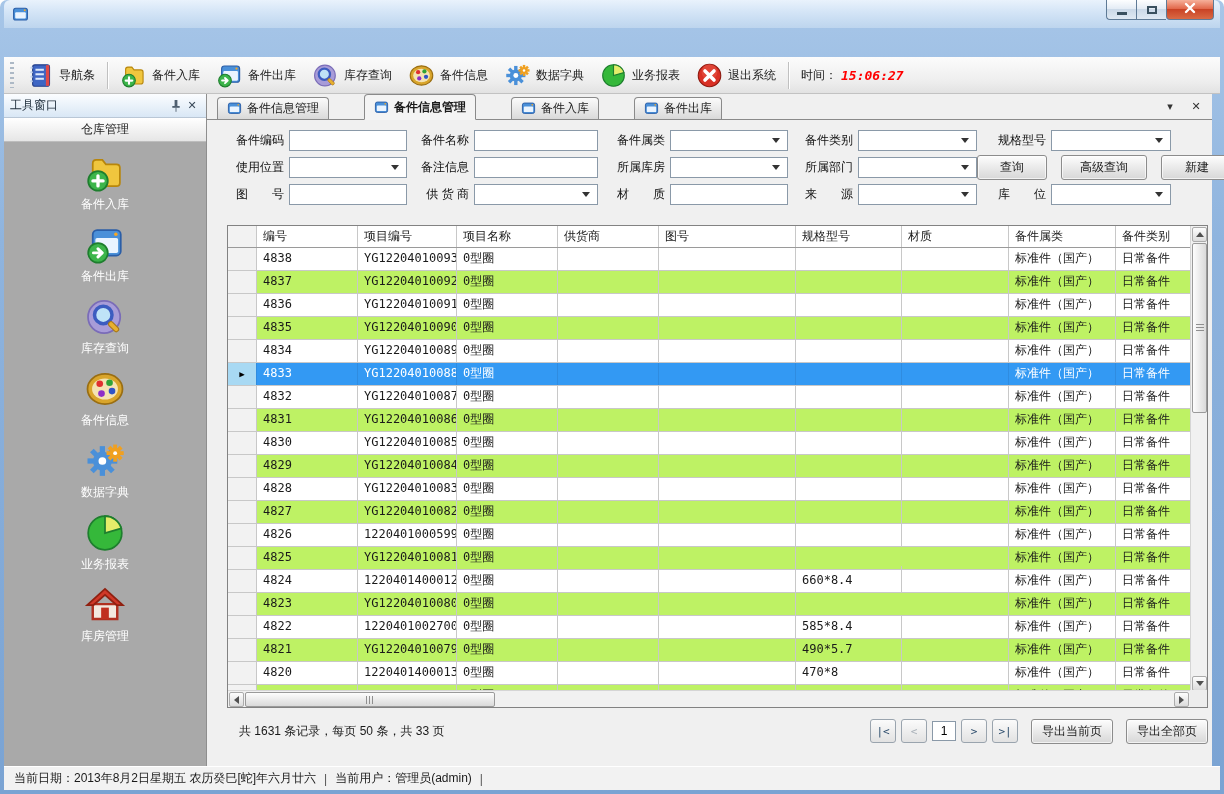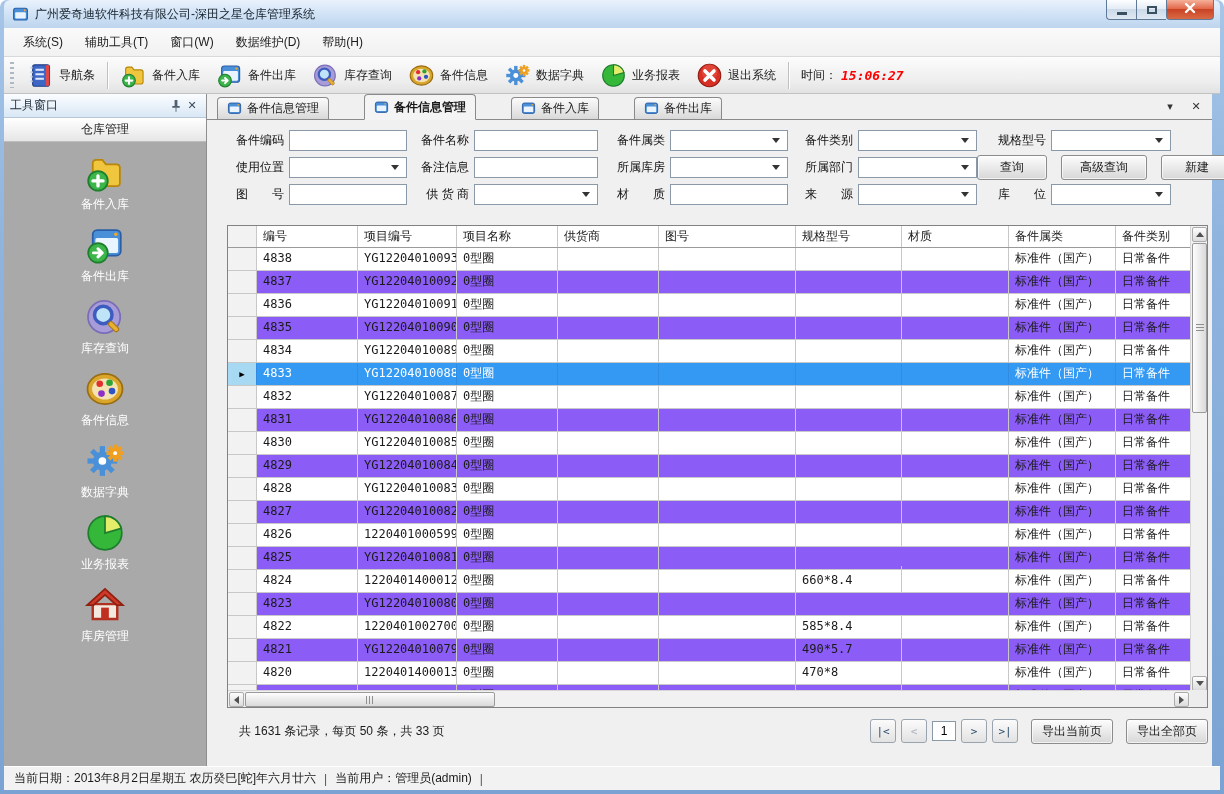--- a/index.html
+++ b/index.html
@@ -64,21 +64,21 @@
   .form-btn,.export-btn{height:23px;display:flex;align-items:center;justify-content:center;background:linear-gradient(180deg,#FDFDFD,#E8E8E8 55%,#D7D7D7);border:1px solid #8C8C8C;border-radius:3px;box-shadow:inset 0 0 0 1px #FFFFFFAA;cursor:pointer;}
   .form-btn.b0{width:68px;} .form-btn.b1{width:84px;} .form-btn.b2{width:70px;}
   
   .grid{position:absolute;left:20px;top:131px;width:981px;height:483px;border:1px solid #828282;background:#FFFFFF;box-sizing:border-box;}
   .grid-header{display:flex;height:22px;width:962px;overflow:hidden;background:#FFFFFF;border-bottom:1px solid #9A9A9A;box-sizing:border-box;}
   .gcell{flex:none;border-right:1px solid #C8C8C8;padding:0 0 0 6px;line-height:21px;white-space:nowrap;overflow:hidden;box-sizing:content-box;font-family:"DejaVu Sans Mono","DejaVu Sans","Liberation Sans",sans-serif;font-size:12px;}
   .grid-header .gcell{font-family:"Liberation Sans","DejaVu Sans",sans-serif;}
   .sel-cell{width:28px;padding:0;background:#F2F2F2;display:flex;align-items:center;justify-content:center;}
   .grid-rows{position:absolute;left:0;top:22px;width:962px;height:444px;overflow:hidden;}
   .grow{display:flex;height:22px;border-bottom:1px solid #C8C8C8;background:#FFFFFF;cursor:default;}
-  .grow.alt{background:#8b5cf6;}
+  .grow.alt{background:#bef264;}
   .grow.selected{background:#3399F3;color:#FFFFFF;}
   .grow.selected .gcell{border-right-color:#2F8CE0;}
   .sel-cell.cur{background:#A8D9F3;color:#000;}
   .sel-arrow{font-size:9px;line-height:1;}
   
   .vscroll{position:absolute;right:0;top:0;width:17px;height:466px;background:#F1F1F1;border-left:1px solid #D5D5D5;box-sizing:border-box;}
   .hscroll{position:absolute;left:0;bottom:0;height:17px;width:962px;background:#F1F1F1;border-top:1px solid #D5D5D5;box-sizing:border-box;}
   .scroll-corner{position:absolute;right:0;bottom:0;width:17px;height:17px;background:#EDEDED;}
   .sc-btn{position:absolute;display:flex;align-items:center;justify-content:center;background:linear-gradient(180deg,#FDFDFD,#DCDCDC);border:1px solid #ABABAB;border-radius:2px;box-sizing:border-box;}
   .vscroll .sc-btn{left:1px;width:15px;height:15px;}
@@ -111,43 +111,35 @@
 <div class="frame">
 
   <div class="titlebar">
     <span class="app-icon icon" id="app-icon">
         <svg viewBox="0 0 16 16">
           <rect x="1.5" y="2.2" width="13" height="11" rx="2" fill="#4A90D9" stroke="#2B5EA7"></rect>
           <rect x="3" y="5.8" width="10" height="6" rx="1" fill="#EAF4FF"></rect>
           <circle cx="12" cy="4" r="0.9" fill="#F5A623"></circle>
         </svg>
       </span>
-    <span class="title-text">广州爱奇迪软件科技有限公司-深田之星仓库管理系统</span>
     <div class="win-controls">
       <div class="win-btn min">
           <span class="glyph-min"></span>
         </div>
       <div class="win-btn max">
           <span class="glyph-max"></span>
         </div>
       <div class="win-btn close">
           <span class="icon" id="close-x"><svg viewBox="0 0 12 12" width="12" height="12">
               <path d="M2 2 L10 10 M10 2 L2 10" stroke="#FFFFFF" stroke-width="2.4" stroke-linecap="round"></path>
             </svg></span>
         </div>
     </div>
   </div>
 
-  <div class="menubar">
-      <div class="menu-item">系统(S)</div>
-      <div class="menu-item">辅助工具(T)</div>
-      <div class="menu-item">窗口(W)</div>
-      <div class="menu-item">数据维护(D)</div>
-      <div class="menu-item">帮助(H)</div>
-    </div>
 
   <div class="toolbar">
     <div class="grip"></div>
     <div class="tb-items" id="tb-items">
         <div class="tb-item">
           <span class="icon tb-icon">
             <svg viewBox="0 0 24 24">
               <rect x="5" y="2.5" width="15" height="19" rx="2" fill="#3E66C4" stroke="#24408C"></rect>
               <rect x="16.8" y="2.8" width="3" height="18.4" fill="#E04848"></rect>
               <rect x="7.5" y="6" width="7.5" height="1.8" fill="#DCE8FA"></rect>

